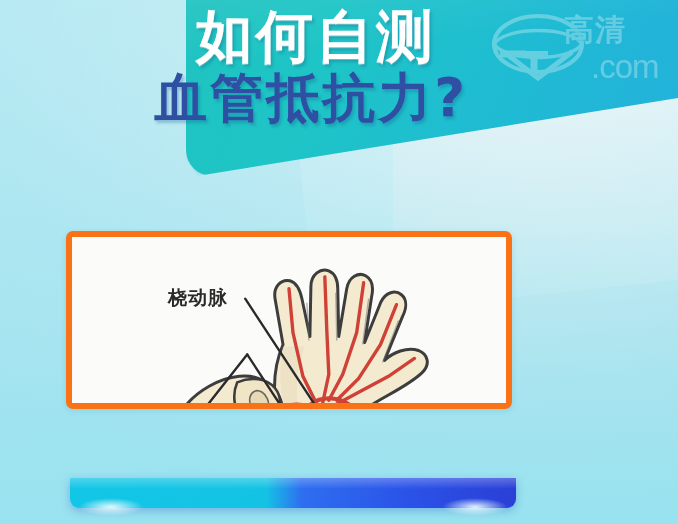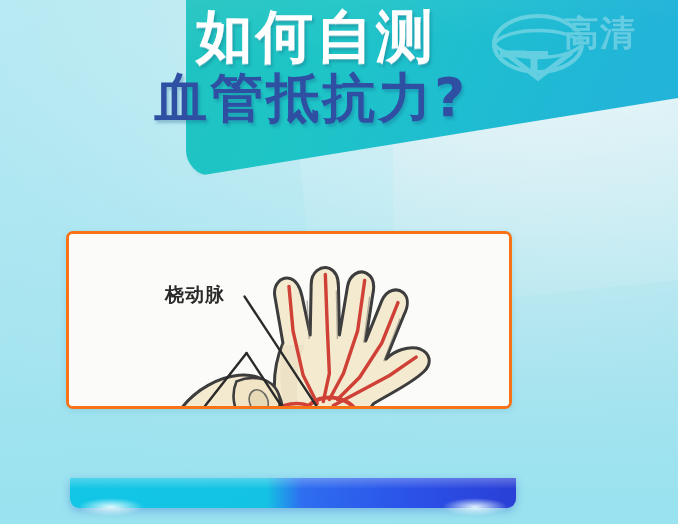--- a/index.html
+++ b/index.html
@@ -72,21 +72,21 @@
     pointer-events: none;
   }
   .wm-cctv {
     position: absolute;
     left: 0; top: 6px;
     width: 126px; height: 68px;
   }
   .wm-hd {
     position: absolute;
     left: 78px; top: 2px;
-    font-size: 35px;
+    font-size: 30px;
     font-weight: bold;
     color: #ffffff;
     letter-spacing: 1px;
     text-shadow: 0 1px 1px rgba(90,130,150,.35);
     white-space: nowrap;
     font-family: "DejaVu Sans", "Liberation Sans", sans-serif;
   }
   .wm-com {
     position: absolute;
     left: 105px; top: 40px;
@@ -125,21 +125,21 @@
     margin-left: -10px;
     text-shadow: 2px 3px 3px rgba(20,90,140,.30);
   }
 
   
   .card {
     position: absolute;
     left: 66px; top: 231px;
     width: 446px; height: 178px;
     background: #fdfdfb;
-    border: 3px solid #f97316;
+    border: 6px solid #f97316;
     border-radius: 7px;
     box-sizing: border-box;
     overflow: hidden;
     box-shadow: 0 2px 6px rgba(40,140,170,.18);
   }
   .card-inner {
     position: absolute;
     inset: 0;
     background: #fbfbf9;
   }
@@ -202,20 +202,21 @@
     <svg class="wm-cctv" viewBox="0 0 126 68">
       <ellipse cx="52" cy="30" rx="44" ry="28" fill="none" stroke="#ffffff" stroke-width="4"></ellipse>
       <path d="M8 30 C 20 12, 84 12, 96 30" fill="none" stroke="#ffffff" stroke-width="3.4"></path>
       <path d="M8 30 C 20 48, 84 48, 96 30" fill="none" stroke="#ffffff" stroke-width="3.4"></path>
       <path d="M18 38 L 52 64 L 86 38" fill="none" stroke="#ffffff" stroke-width="5"></path>
       <path d="M14 40 L 40 40" stroke="#ffffff" stroke-width="7"></path>
       <path d="M48 40 L 48 62" stroke="#ffffff" stroke-width="7"></path>
       <path d="M36 40 L 62 40" stroke="#ffffff" stroke-width="6"></path>
     </svg>
     <div class="wm-hd">高清</div>
+    <div class="wm-com">.com</div>
   </div>
 
   <div class="headline">
     <div class="line1">如何自测</div>
     <div class="line2">血管抵抗力?</div>
   </div>
 
   <div class="card">
     <div class="card-inner">
 

